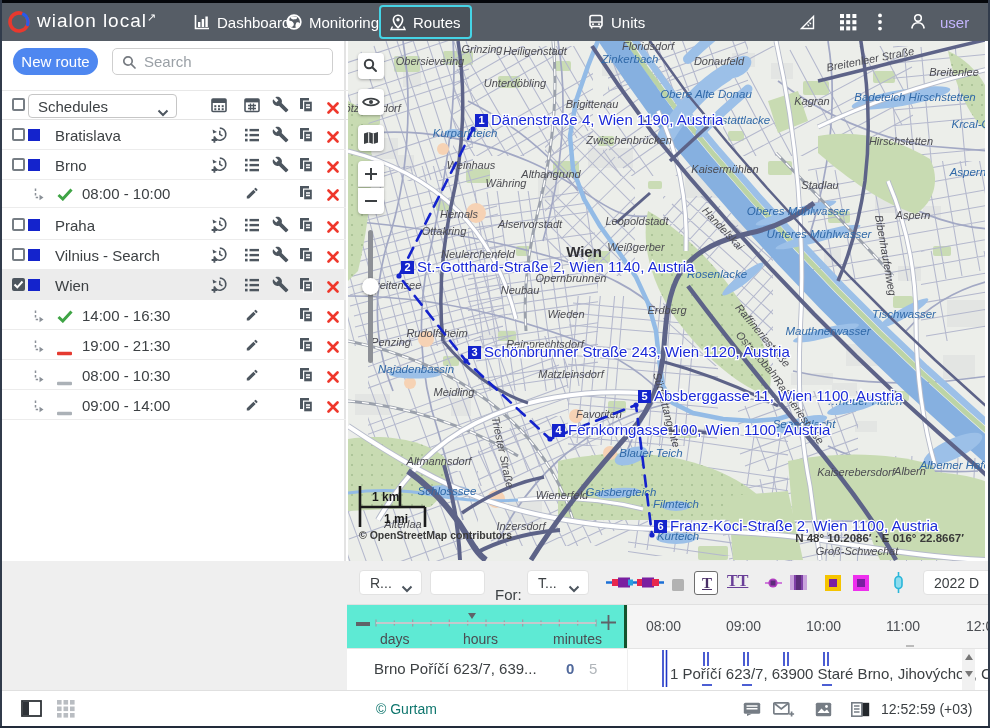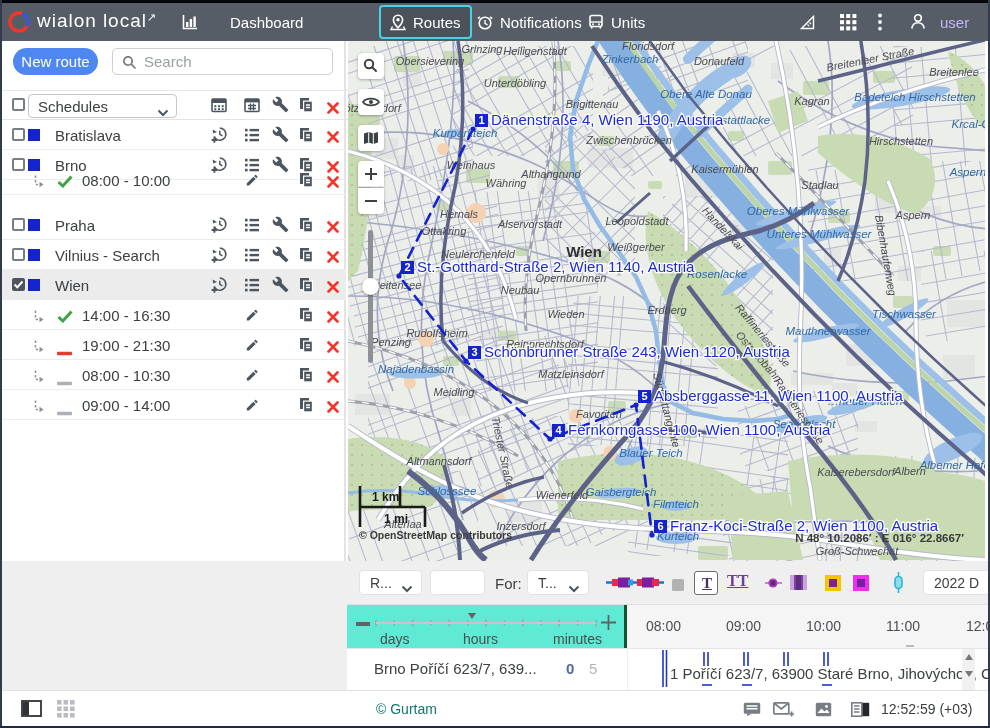--- a/index.html
+++ b/index.html
@@ -59,44 +59,45 @@
 <div id="app">
     <div id="topbar" class="abs">
       <div class="abs" style="left:6px;top:8px;"><svg width="23" height="23" viewBox="0 0 23 23" xmlns="http://www.w3.org/2000/svg">
           <g transform="translate(11,11)">
             <path d="M 2.1 -8.8 A 9 9 0 1 0 8.3 -3.5" fill="none" stroke="#e8392e" stroke-width="3.6" stroke-linecap="round"></path>
             <path d="M 4.6 -7.7 A 9 9 0 0 1 8.6 2.6" fill="none" stroke="#2a5ae8" stroke-width="3.4" stroke-linecap="round"></path>
           </g>
         </svg></div>
       <div class="abs" style="left:35px;top:7px;color:#fff;font-size:19px;letter-spacing:1px;font-family:'Liberation Sans',sans-serif;">wialon<span style="margin-left:6px;">local</span><span style="position:relative;top:-6px;font-size:11px;">↗</span></div>
       <div id="routesbox"></div>
-      <div class="tab" style="left:180px;gap:25px;">
+      <div class="tab" style="left:192px;">
         <svg width="16" height="16" viewBox="0 0 16 16" xmlns="http://www.w3.org/2000/svg">
           <path d="M1.5 1 V14.5 H15" stroke="#fff" stroke-width="1.6" fill="none"></path>
           <rect x="4" y="8" width="2.4" height="5" fill="#fff"></rect>
           <rect x="7.7" y="5" width="2.4" height="8" fill="#fff"></rect>
           <rect x="11.4" y="2.5" width="2.4" height="10.5" fill="#fff"></rect>
         </svg>
         <span>Dashboard</span>
       </div>
+      <div class="tab" style="left:284px;">
+        <svg width="16" height="16" viewBox="0 0 16 16" xmlns="http://www.w3.org/2000/svg">
+          <circle cx="8" cy="8" r="6.8" fill="none" stroke="#fff" stroke-width="1.7"></circle>
+          <path d="M4.5 2.6 C6.5 2 9 2 10.8 2.9 C11.5 4 10.8 5 9.5 5.2 C8 5.4 6.5 5.6 5.5 4.8 C4.6 4.1 4.2 3.2 4.5 2.6 Z" fill="#fff"></path>
+          <path d="M2 7.2 C3.5 6.5 5.5 6.8 6.8 8 C8 9.2 8.2 10.8 7.2 12 C6.2 13.2 4.5 13.3 3.3 12 C2.2 10.8 1.8 8.8 2 7.2 Z" fill="#fff"></path>
+          <path d="M10.5 8.5 C12 8 13.5 8.5 14 9.8 C13.5 11.8 12 13.3 10.2 13.9 C9.2 12.8 9.2 11 10 9.5 Z" fill="#fff"></path>
+        </svg>
+        <span>Monitoring</span>
+      </div>
       <div class="tab" style="left:388px;">
         <svg width="16" height="17" viewBox="0 0 16 17" xmlns="http://www.w3.org/2000/svg">
           <path d="M8 1.2 a4.6 4.6 0 0 1 4.6 4.6 c0 3.4 -4.6 8 -4.6 8 s-4.6 -4.6 -4.6 -8 A4.6 4.6 0 0 1 8 1.2 Z" fill="none" stroke="#fff" stroke-width="1.6"></path>
           <circle cx="8" cy="5.8" r="1.7" fill="#fff"></circle>
           <path d="M2.5 12.5 L1 15.5 H15 L13.5 12.5" stroke="#fff" stroke-width="1.4" fill="none"></path>
         </svg>
         <span>Routes</span>
-      </div>
-      <div class="tab" style="left:475px;">
-        <svg width="16" height="16" viewBox="0 0 16 16" xmlns="http://www.w3.org/2000/svg">
-          <circle cx="8" cy="9" r="5.8" fill="none" stroke="#fff" stroke-width="1.6"></circle>
-          <path d="M8 6 V9.3 L10.5 10.8" stroke="#fff" stroke-width="1.4" fill="none"></path>
-          <path d="M2.8 2.8 L1 4.6 M13.2 2.8 L15 4.6" stroke="#fff" stroke-width="1.7"></path>
-        </svg>
-        <span>Notifications</span>
       </div>
       <div class="tab" style="left:586px;">
         <svg width="16" height="16" viewBox="0 0 16 16" xmlns="http://www.w3.org/2000/svg">
           <rect x="2" y="1.5" width="12" height="11" rx="2" fill="none" stroke="#fff" stroke-width="1.6"></rect>
           <path d="M2 8 H14" stroke="#fff" stroke-width="1.4"></path>
           <circle cx="5" cy="10.3" r="1" fill="#fff"></circle>
           <circle cx="11" cy="10.3" r="1" fill="#fff"></circle>
           <path d="M4 14.5 L3.2 12.5 M12 14.5 L12.8 12.5" stroke="#fff" stroke-width="1.6"></path>
         </svg>
         <span>Units</span>
@@ -233,21 +234,21 @@
         <div class="ricon" style="left:297px;top:7px;"><svg width="16" height="16" viewBox="0 0 16 16" xmlns="http://www.w3.org/2000/svg">
             <rect x="1" y="1" width="9" height="11" fill="#4d565f"></rect>
             <rect x="4" y="3.5" width="10" height="12" fill="#fff"></rect>
             <rect x="5.2" y="4.7" width="7.6" height="9.6" fill="#4d565f"></rect>
             <path d="M7 8 H11 M7 10.5 H11" stroke="#fff" stroke-width="1.4"></path>
           </svg></div>
         <div class="ricon" style="left:325px;top:9px;"><svg width="12" height="12" viewBox="0 0 12 12" xmlns="http://www.w3.org/2000/svg">
             <path d="M1.5 1.5 L10.5 10.5 M10.5 1.5 L1.5 10.5" stroke="#ef372b" stroke-width="2.6" stroke-linecap="round"></path>
           </svg></div>
       </div>
-      <div class="row" style="top:124px;">
+      <div class="row" style="top:137px;">
         <div class="ricon" style="left:30px;top:9px;"><svg width="13" height="13" viewBox="0 0 13 13" xmlns="http://www.w3.org/2000/svg">
             <path d="M3.5 0.5 V9.5 H8" stroke="#8a9097" stroke-width="1.5" fill="none" stroke-dasharray="2.4 2.2"></path>
             <path d="M7.5 6.8 L11.5 9.5 L7.5 12.2 Z" fill="#8a9097"></path>
           </svg></div>
         <div class="ricon" style="left:55px;top:9px;"><svg width="16" height="13" viewBox="0 0 16 13" xmlns="http://www.w3.org/2000/svg">
             <path d="M1.5 7 L5.8 11 L14.5 1.5" stroke="#3fa445" stroke-width="3" fill="none"></path>
           </svg></div>
         <div class="stime">08:00 - 10:00</div>
         <div class="ricon" style="left:243px;top:8px;"><svg width="14" height="14" viewBox="0 0 14 14" xmlns="http://www.w3.org/2000/svg">
             <g transform="scale(0.6)">
@@ -885,21 +886,21 @@
         </svg></div>
       <div id="attrib">© OpenStreetMap contributors</div>
       <div id="coords">N 48° 10.2086′ : E 016° 22.8667′</div>
     </div>
     <div id="bpanel" class="abs">
       <div id="btool">
         <div class="wbox" style="left:12px;width:63px;">R...<span style="position:absolute;right:8px;top:9px;"><svg width="12" height="8" viewBox="0 0 12 8" xmlns="http://www.w3.org/2000/svg">
               <path d="M1.5 1.5 L6 6 L10.5 1.5" stroke="#4d565f" stroke-width="2" fill="none"></path>
             </svg></span></div>
         <div class="wbox" style="left:83px;width:55px;"></div>
-        <div style="position:absolute;left:148px;top:14px;font-size:15px;color:#3c4043;">For:</div>
+        <div style="position:absolute;left:148px;top:25px;font-size:15px;color:#3c4043;">For:</div>
         <div class="wbox" style="left:180px;width:62px;">T...<span style="position:absolute;right:8px;top:9px;"><svg width="12" height="8" viewBox="0 0 12 8" xmlns="http://www.w3.org/2000/svg">
               <path d="M1.5 1.5 L6 6 L10.5 1.5" stroke="#4d565f" stroke-width="2" fill="none"></path>
             </svg></span></div>
         <div style="position:absolute;left:259px;top:14px;"><svg width="58" height="15" viewBox="0 0 58 15" xmlns="http://www.w3.org/2000/svg">
             <path d="M0 7.5 H58" stroke="#1b6fd6" stroke-width="2.5"></path>
             <rect x="6" y="4" width="8" height="7" fill="#e8274d"></rect>
             <rect x="12" y="2.5" width="12" height="10" fill="#7a1fa0"></rect>
             <rect x="22" y="4.5" width="5" height="6" fill="#2aa0e0"></rect>
             <rect x="31" y="4" width="7" height="7" fill="#e8274d"></rect>
             <rect x="36" y="2.5" width="12" height="10" fill="#7a1fa0"></rect>

